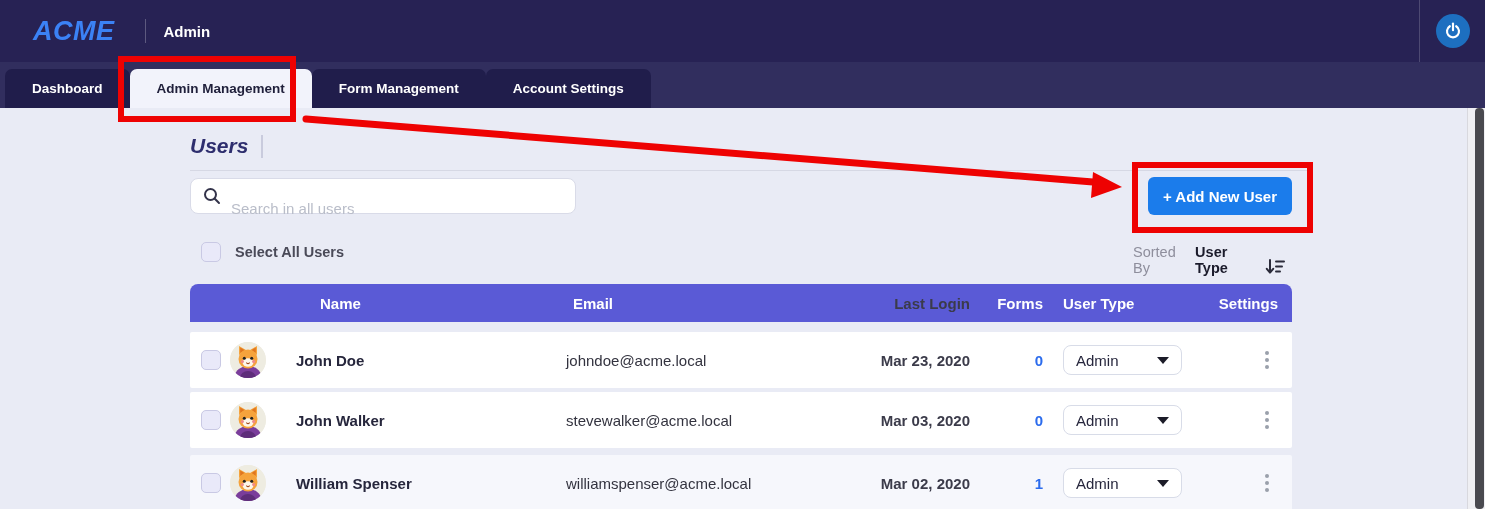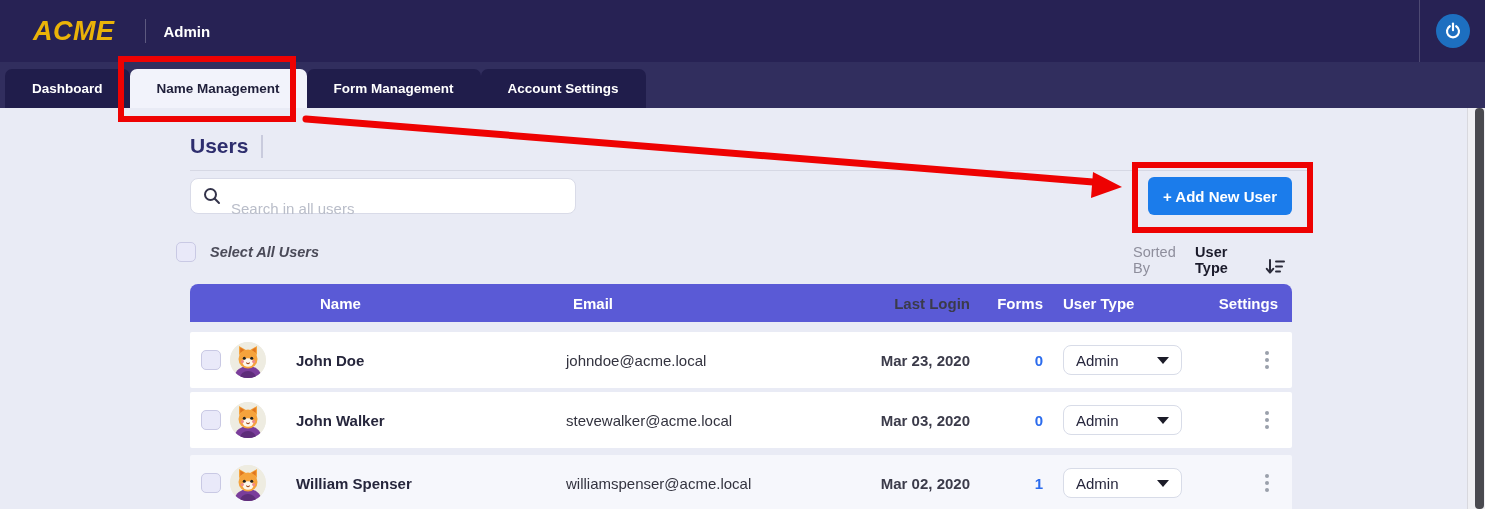--- a/index.html
+++ b/index.html
@@ -3,56 +3,56 @@
 <meta charset="utf-8">
 <style>
   * { margin:0; padding:0; box-sizing:border-box; }
   html,body { width:1485px; height:509px; }
   body { font-family:"Liberation Sans", sans-serif; background:#e9ebf5; }
   .page { position:relative; width:1485px; height:509px; overflow:hidden; background:#e9ebf5; }
 
   
   .topbar { position:absolute; left:0; top:0; width:1485px; height:62px; background:#272254;
             display:flex; align-items:center; }
-  .logo { margin-left:33px; color:#eab308; font-size:27px; font-weight:900; font-style:italic;
+  .logo { margin-left:33px; color:#3b82f6; font-size:27px; font-weight:900; font-style:italic;
           letter-spacing:.5px; }
   .topbar-divider { width:1px; height:24px; background:rgba(255,255,255,.25); margin:0 0 0 30px; }
   .app-title { color:#ffffff; font-size:15px; font-weight:700; margin-left:18px; }
   .topbar-right { margin-left:auto; width:66px; height:62px; border-left:1px solid rgba(255,255,255,.18);
                   display:flex; align-items:center; justify-content:center; }
   .power-btn { width:34px; height:34px; border-radius:50%; background:#1d6fc0; display:flex;
                align-items:center; justify-content:center; cursor:pointer; }
 
   
   .tabstrip { position:absolute; left:0; top:62px; width:1485px; height:46px; background:#312e5e;
               display:flex; align-items:flex-end; padding-left:5px; }
   .tab { height:39px; display:flex; align-items:center; padding:0 27px; background:#201d4b;
          color:#ffffff; font-size:13.5px; font-weight:700; border-radius:7px 7px 0 0; cursor:pointer;
          white-space:nowrap; }
   .tab.active { background:#f2f3fb; color:#1f1f3a; }
 
   
   .content { position:absolute; left:0; top:108px; width:1485px; height:401px; }
-  .page-title-row { position:absolute; left:190px; top:26px; display:flex; align-items:center; }
+  .page-title-row { position:absolute; left:190px; top:26px; display:flex; align-items:center;font-style:italic; }
   .page-title { color:#2e2e6e; font-size:21px; font-weight:800; }
   .title-bar { width:2px; height:23px; background:#c9cbdd; margin-left:13px; }
   .rule { position:absolute; left:190px; top:62px; width:1120px; height:1px; background:#d6d8e4; }
 
   .search-wrap { position:absolute; left:190px; top:70px; width:386px; height:36px; background:#ffffff;
                  border:1px solid #d9dbe8; border-radius:8px; display:flex; align-items:center; }
   .search-icon { margin:0 10px 0 12px; display:flex; }
   .search-input { border:none; outline:none; flex:1; height:100%; font-size:15px; color:#3a3a4a;
                   background:transparent; font-family:"Liberation Sans", sans-serif;margin-top:24px; }
   .search-input::placeholder { color:#b9bdc9; }
 
   .add-btn { position:absolute; left:1148px; top:69px; width:144px; height:38px; background:#1b7ceb;
              color:#ffffff; font-size:15px; font-weight:700; border:none; border-radius:6px;
              cursor:pointer; font-family:"Liberation Sans", sans-serif; }
 
-  .selectall { position:absolute; left:176px; top:134px; display:flex; align-items:center; gap:14px;font-style:italic; }
+  .selectall { position:absolute; left:201px; top:134px; display:flex; align-items:center; gap:14px; }
   .checkbox { width:20px; height:20px; border-radius:5px; background:#e9e9f9; border:1.5px solid #c9c9e4;
               display:inline-block; cursor:pointer; }
   .selectall-label { color:#4a4a58; font-size:14.5px; font-weight:700; }
 
   .sortedby { position:absolute; top:136px; left:1133px; width:152px; display:flex; align-items:flex-end;
               justify-content:flex-end; gap:5px; }
   .sortedby-label { color:#8e8e9c; font-size:14.5px; }
   .sortedby-value { color:#1b1b2b; font-size:14.5px; font-weight:700; }
 
   
@@ -113,21 +113,21 @@
             <path d="M8.2 6.3a7.2 7.2 0 1 0 7.6 0" fill="none" stroke="#ffffff" stroke-width="2.6" stroke-linecap="round"></path>
             <line x1="12" y1="3" x2="12" y2="11" stroke="#ffffff" stroke-width="2.6" stroke-linecap="round"></line>
           </svg>
         </span>
       </div>
     </div>
   </div>
 
   <div class="tabstrip">
     <div class="tab">Dashboard</div>
-    <div class="tab active">Name Management</div>
+    <div class="tab active">Admin Management</div>
     <div class="tab">Form Management</div>
     <div class="tab">Account Settings</div>
   </div>
 
   <div class="content">
     <div class="page-title-row">
       <div class="page-title">Users</div>
       <div class="title-bar"></div>
     </div>
     <div class="rule"></div>

